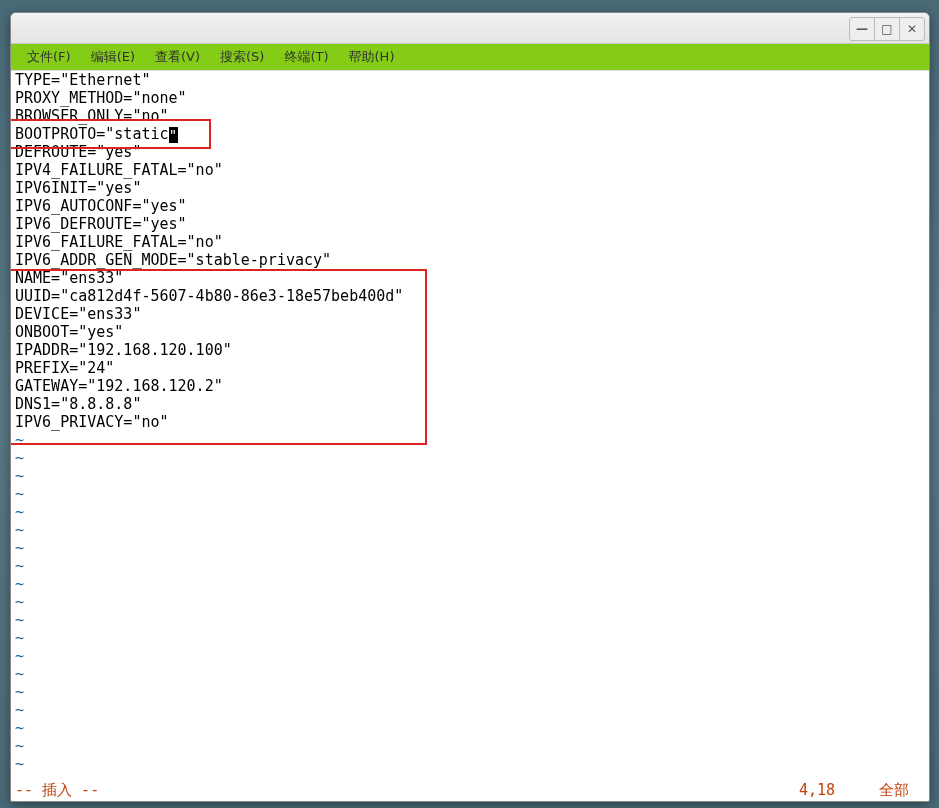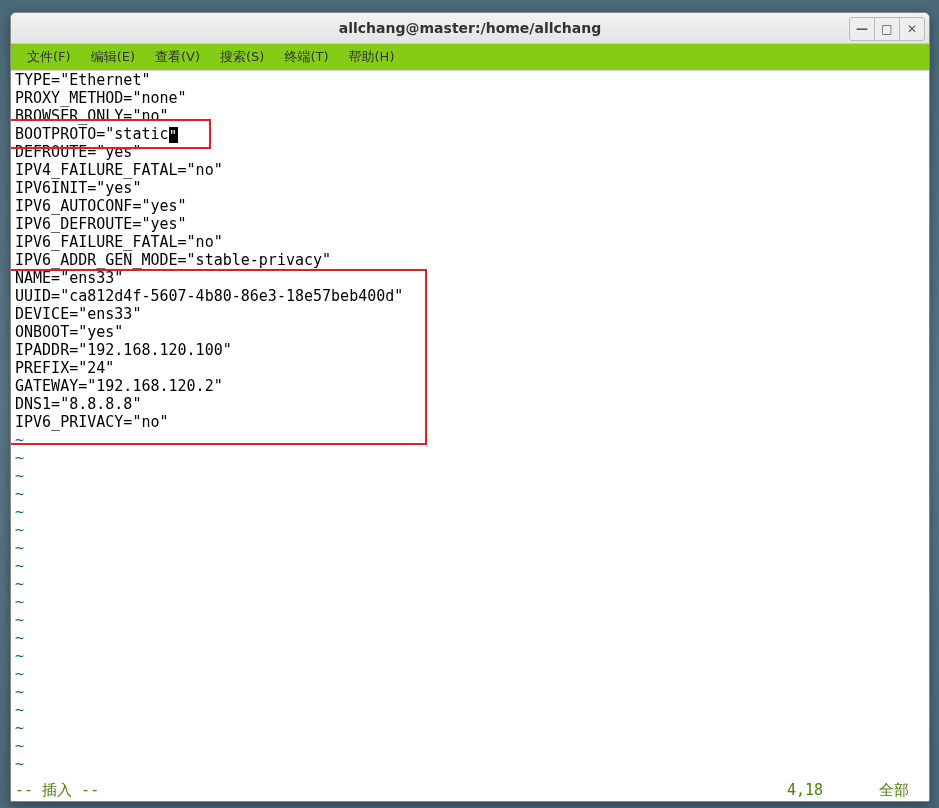--- a/index.html
+++ b/index.html
@@ -105,45 +105,44 @@
     text-align:center;
     position:relative;
     top:1px;
     font-size:14px;
   }
   .statusbar{
     height:18px;
     display:flex;
     font-family:"DejaVu Sans Mono",monospace;
     font-size:15px;
-    color:#4d7c0f;
+    color:#c2410c;
     padding:0 4px 2px 4px;
     align-items:center;
   }
   .statusbar .right-group{
     margin-left:auto;
     display:flex;
-    gap:56px;
+    gap:44px;
     padding-right:16px;
   }
   
   .hl-box{
     position:absolute;
     border:2px solid #d22;
     pointer-events:none;
     box-sizing:border-box;
   }
 </style>
 </head>
 <body>
 
 <div class="window">
 
   <div class="titlebar">
-    <div class="title">allchang@master:/home/allchang</div>
     <div class="win-controls">
       <div class="win-btn">
         <span>—</span>
       </div>
       <div class="win-btn">
         <span>□</span>
       </div>
       <div class="win-btn">
         <span>✕</span>
       </div>

